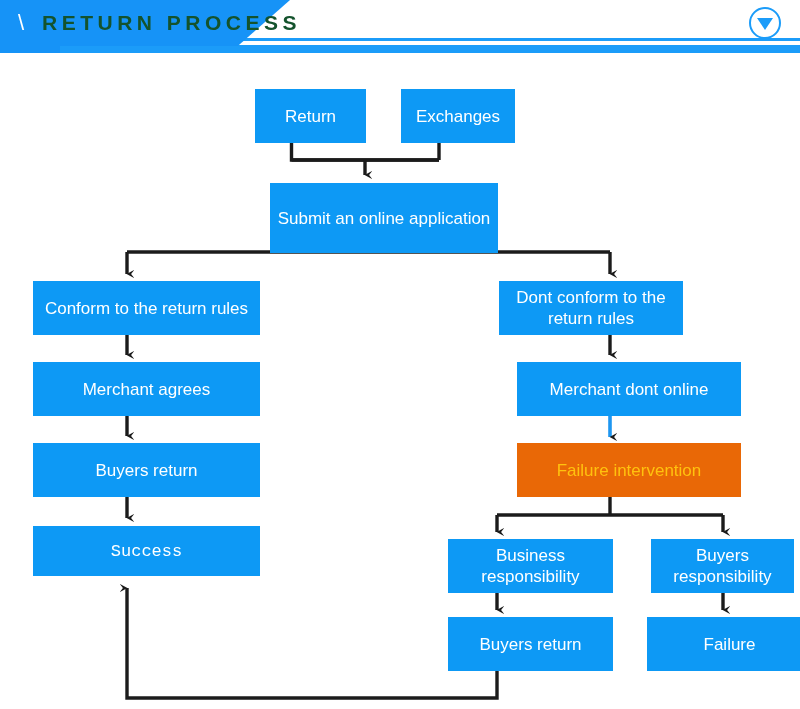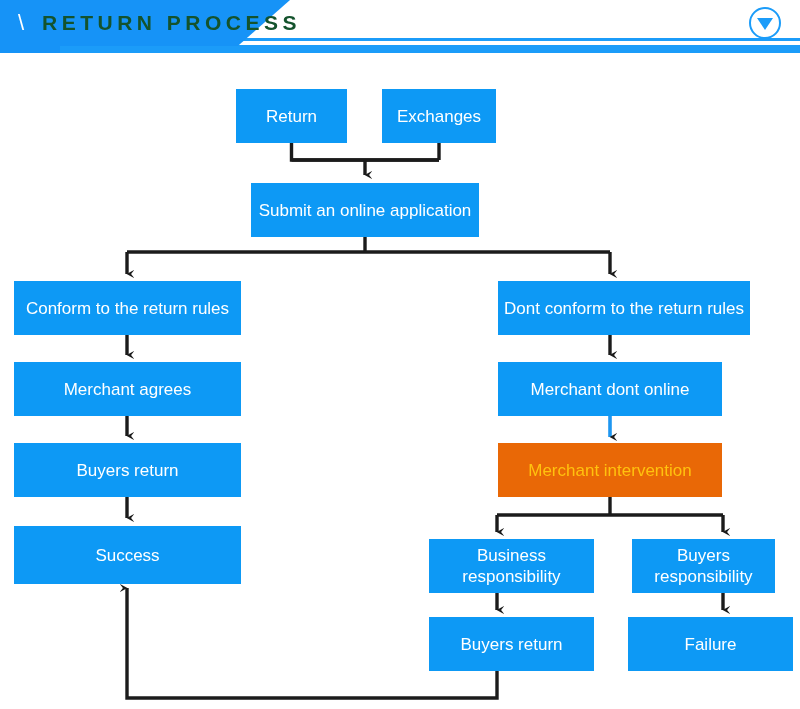--- a/index.html
+++ b/index.html
@@ -101,20 +101,21 @@
     box-sizing: border-box;
     display: flex;
     align-items: center;
     justify-content: center;
     text-align: center;
     color: #ffffff;
     font-size: 17px;
     line-height: 21px;
     background: #0d99f5;
     padding: 2px 6px;
+    margin-left: 19px;
   }
   .node.orange {
     background: #e96806;
     color: #ffc20e;
   }
 
   
   #wires {
     position: absolute;
     left: 0; top: 0;
@@ -181,35 +182,35 @@
 
     <g fill="none" stroke="#1e96f0" stroke-width="3.6">
       <path d="M610 416 L610 437" marker-end="url(#ah-dark)"></path>
     </g>
   </svg>
 
   <div class="node" style="left:236px; top:89px; width:111px; height:54px;">Return</div>
 
   <div class="node" style="left:382px; top:89px; width:114px; height:54px;">Exchanges</div>
 
-  <div class="node" style="left:251px; top:183px; width:228px; height:54px;">Submit an online application</div>
+  <div class="node" style="left:251px; top:183px; width:228px; height:70px;">Submit an online application</div>
 
   <div class="node" style="left:14px; top:362px; width:227px; height:54px;">Merchant agrees</div>
 
   <div class="node" style="left:14px; top:281px; width:227px; height:54px;">Conform to the return rules</div>
 
   <div class="node" style="left:14px; top:443px; width:227px; height:54px;">Buyers return</div>
 
-  <div class="node" style="left:14px; top:526px; width:227px; height:58px;">Success</div>
-
-  <div class="node" style="left:498px; top:281px; width:252px; height:54px;">Dont conform to the return rules</div>
+  <div class="node" style="left:14px; top:526px; width:227px; height:50px;font-family:Liberation Mono, monospace;">Success</div>
+
+  <div class="node" style="left:480px; top:281px; width:184px; height:54px;">Dont conform to the return rules</div>
 
   <div class="node" style="left:498px; top:362px; width:224px; height:54px;">Merchant dont online</div>
 
-  <div class="node orange" style="left:498px; top:443px; width:224px; height:54px;">Merchant intervention</div>
+  <div class="node orange" style="left:498px; top:443px; width:224px; height:54px;">Failure intervention</div>
 
   <div class="node" style="left:429px; top:539px; width:165px; height:54px;">Business responsibility</div>
 
   <div class="node" style="left:632px; top:539px; width:143px; height:54px;">Buyers responsibility</div>
 
   <div class="node" style="left:429px; top:617px; width:165px; height:54px;">Buyers return</div>
 
   <div class="node" style="left:628px; top:617px; width:165px; height:54px;">Failure</div>
 
 </div>

